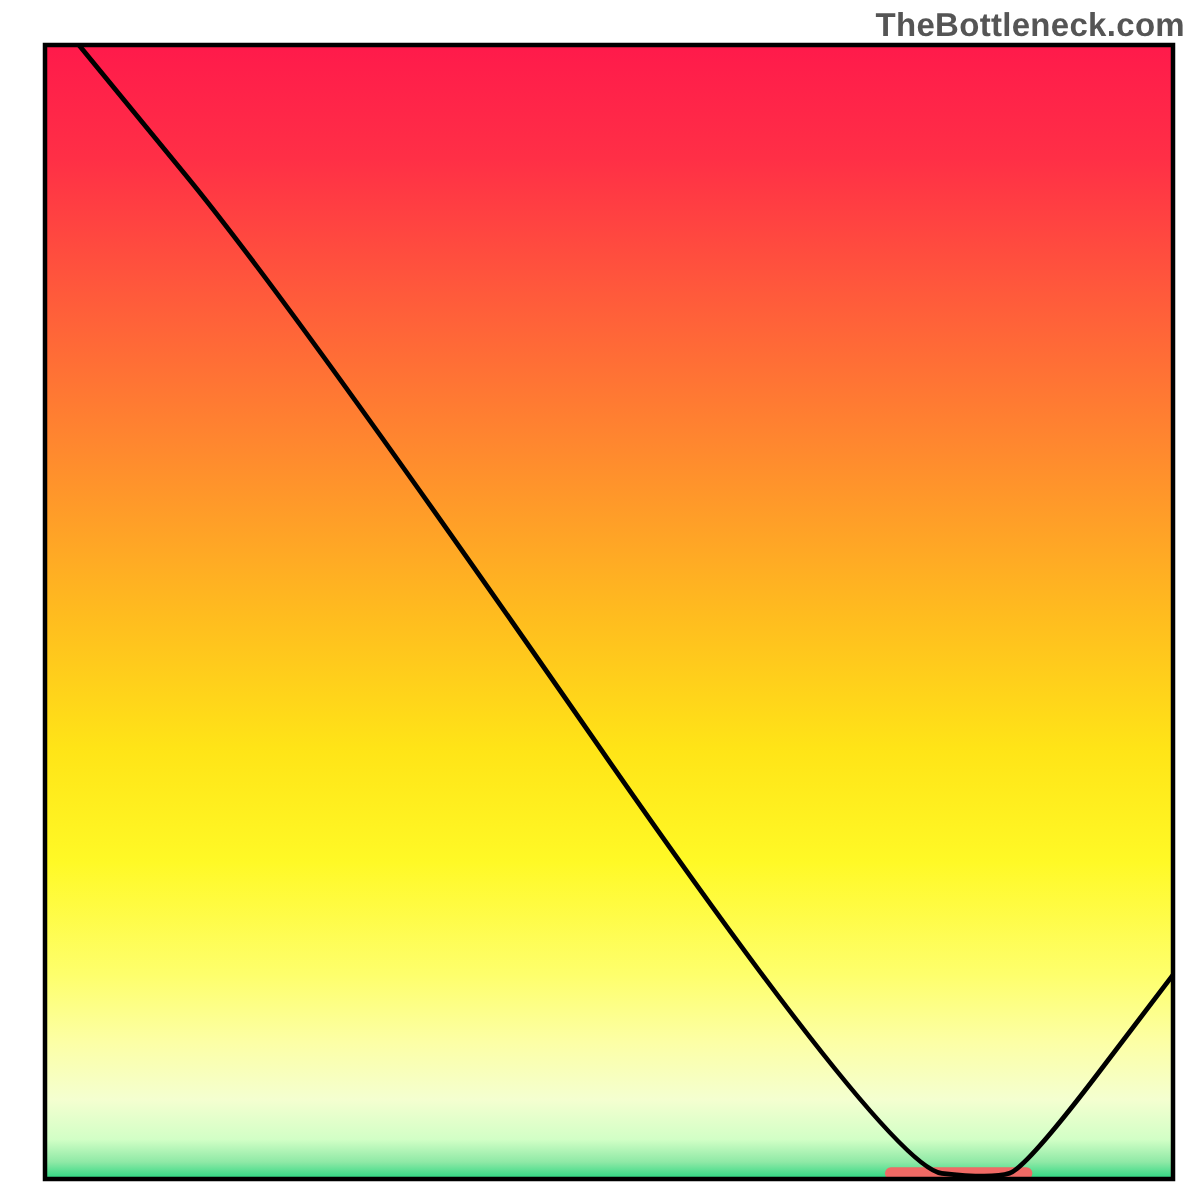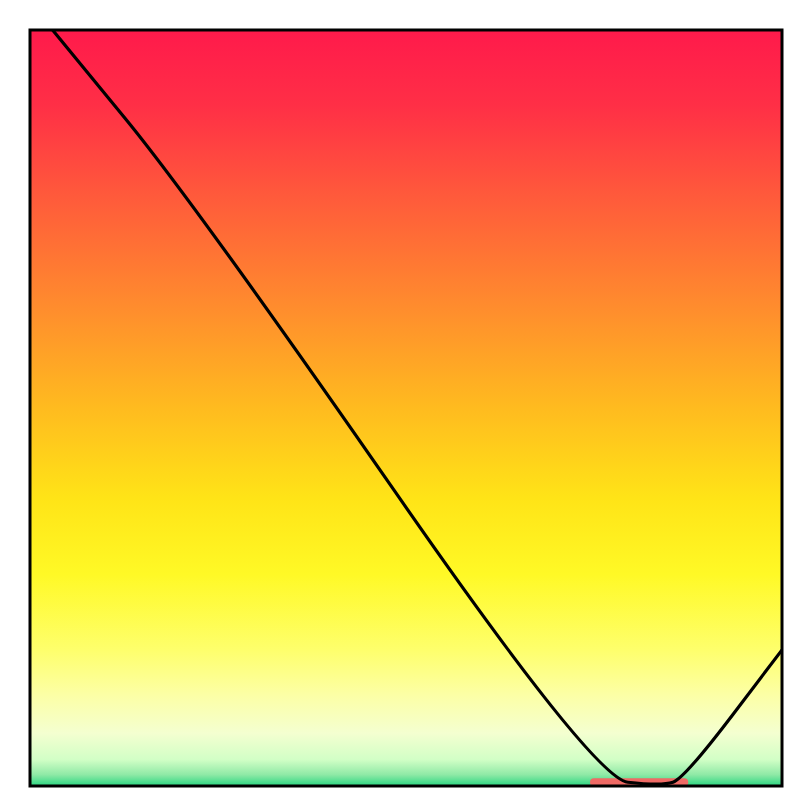--- a/index.html
+++ b/index.html
@@ -32,20 +32,21 @@
     top: 0;
     width: 800px;
     height: 800px;
   }
 </style>
 </head>
 <body>
 
 <div class="wrapper">
 
+  <div class="watermark">TheBottleneck.com</div>
 
   <svg class="chart" viewBox="0 0 800 800">
     <defs>
       <linearGradient id="bg-grad" x1="0" y1="0" x2="0" y2="1">
           <stop offset="0.00%" stop-color="#ff1a4b"></stop>
           <stop offset="10.00%" stop-color="#ff2f46"></stop>
           <stop offset="22.00%" stop-color="#ff5a3b"></stop>
           <stop offset="36.00%" stop-color="#ff8a2e"></stop>
           <stop offset="50.00%" stop-color="#ffbb1f"></stop>
           <stop offset="62.00%" stop-color="#ffe417"></stop>

